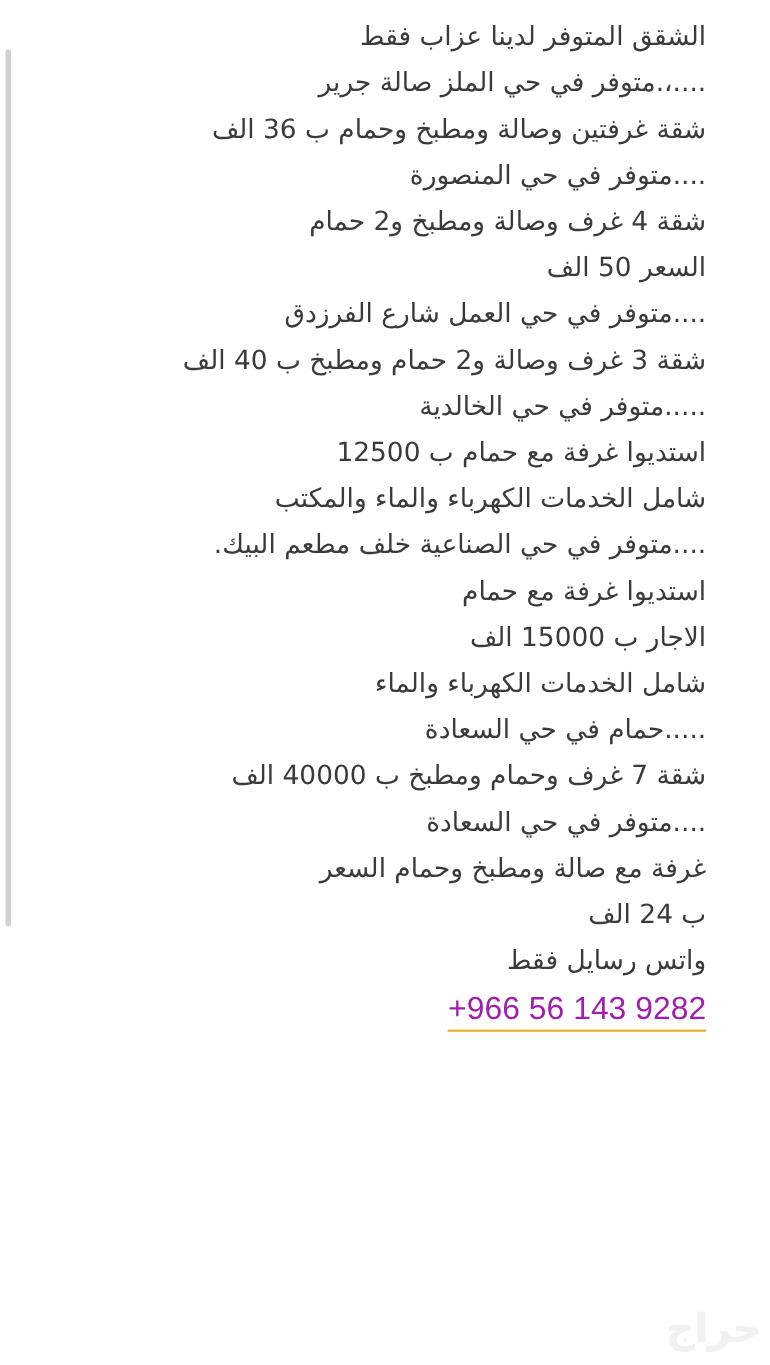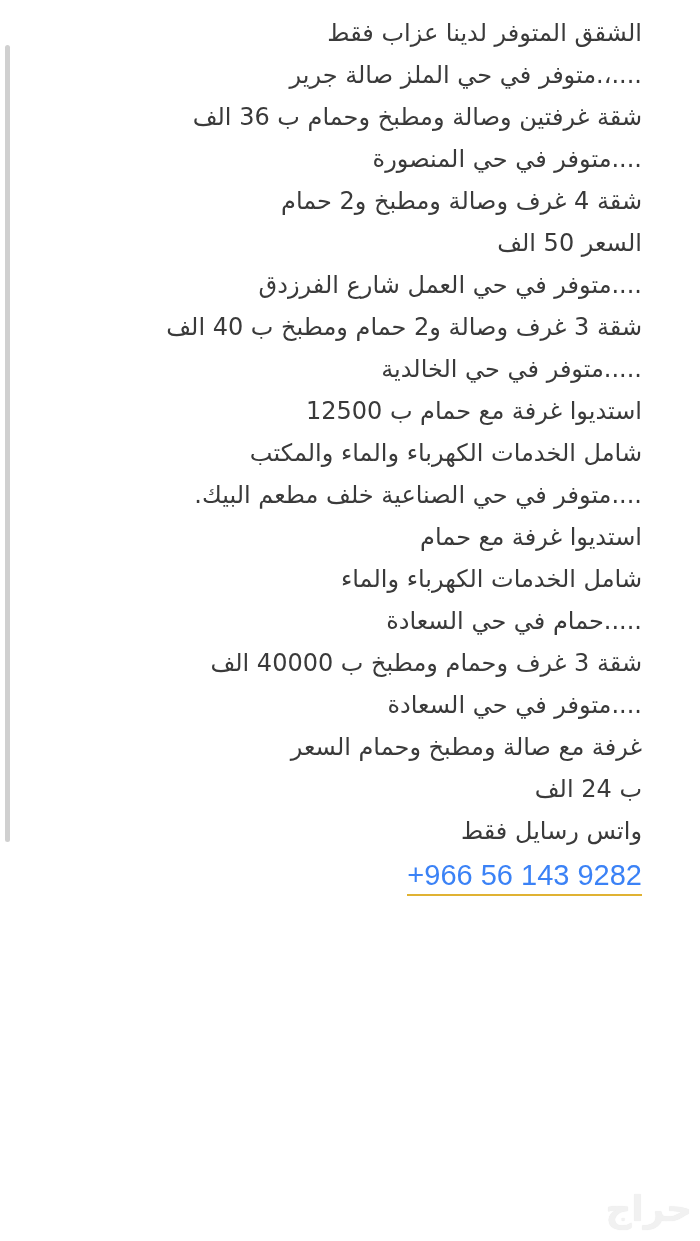--- a/index.html
+++ b/index.html
@@ -36,21 +36,21 @@
       line-height: 42px;
       height: 42px;
       color: #3a3a3a;
       white-space: nowrap;
       unicode-bidi: plaintext;
       direction: rtl;
     }
     .phone {
       display: inline-block;
       direction: ltr;
-      color: #3b82f6;
+      color: #a21caf;
       font-family: "Liberation Sans", sans-serif;
       font-size: 29px;
       line-height: 38px;
       text-decoration: none;
       border-bottom: 2px solid #e0b232;
       padding-bottom: 0px;
       margin-top: 4px;
     }
     .watermark {
       position: absolute;
@@ -76,23 +76,24 @@
   <div class="line">....متوفر في حي المنصورة</div>
   <div class="line">شقة 4 غرف وصالة ومطبخ و2 حمام</div>
   <div class="line">السعر 50 الف</div>
   <div class="line">....متوفر في حي العمل شارع الفرزدق</div>
   <div class="line">شقة  3 غرف وصالة و2 حمام ومطبخ ب 40 الف</div>
   <div class="line">.....متوفر في حي الخالدية</div>
   <div class="line">استديوا غرفة مع حمام ب 12500</div>
   <div class="line">شامل الخدمات الكهرباء والماء والمكتب</div>
   <div class="line">....متوفر في حي الصناعية خلف مطعم البيك.</div>
   <div class="line">استديوا غرفة مع حمام</div>
+  <div class="line">الاجار ب 15000 الف</div>
   <div class="line">شامل الخدمات الكهرباء والماء</div>
   <div class="line">.....حمام في حي السعادة</div>
-  <div class="line">شقة 3 غرف وحمام ومطبخ ب 40000 الف</div>
+  <div class="line">شقة 7 غرف وحمام ومطبخ ب 40000 الف</div>
   <div class="line">....متوفر في حي السعادة</div>
   <div class="line">غرفة مع صالة ومطبخ وحمام السعر</div>
   <div class="line">ب 24 الف</div>
   <div class="line">واتس رسايل فقط</div>
   <div class="line">
     <a class="phone">+966 56 143 9282</a>
   </div>
 </div>
 
 <div class="watermark">حراج</div>

